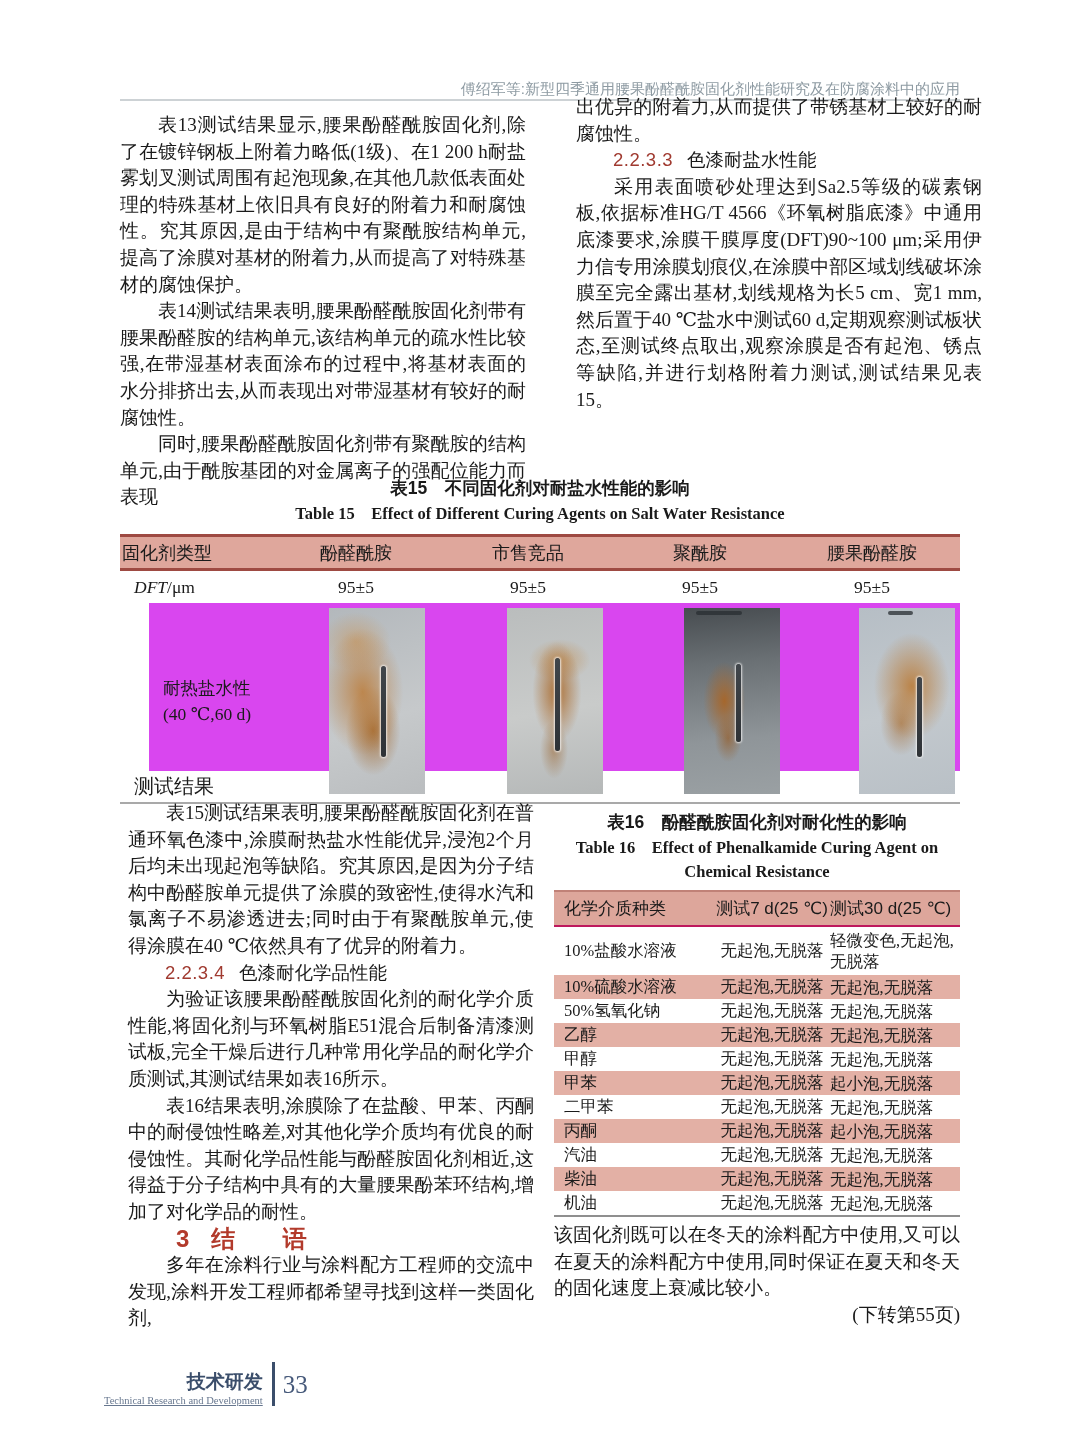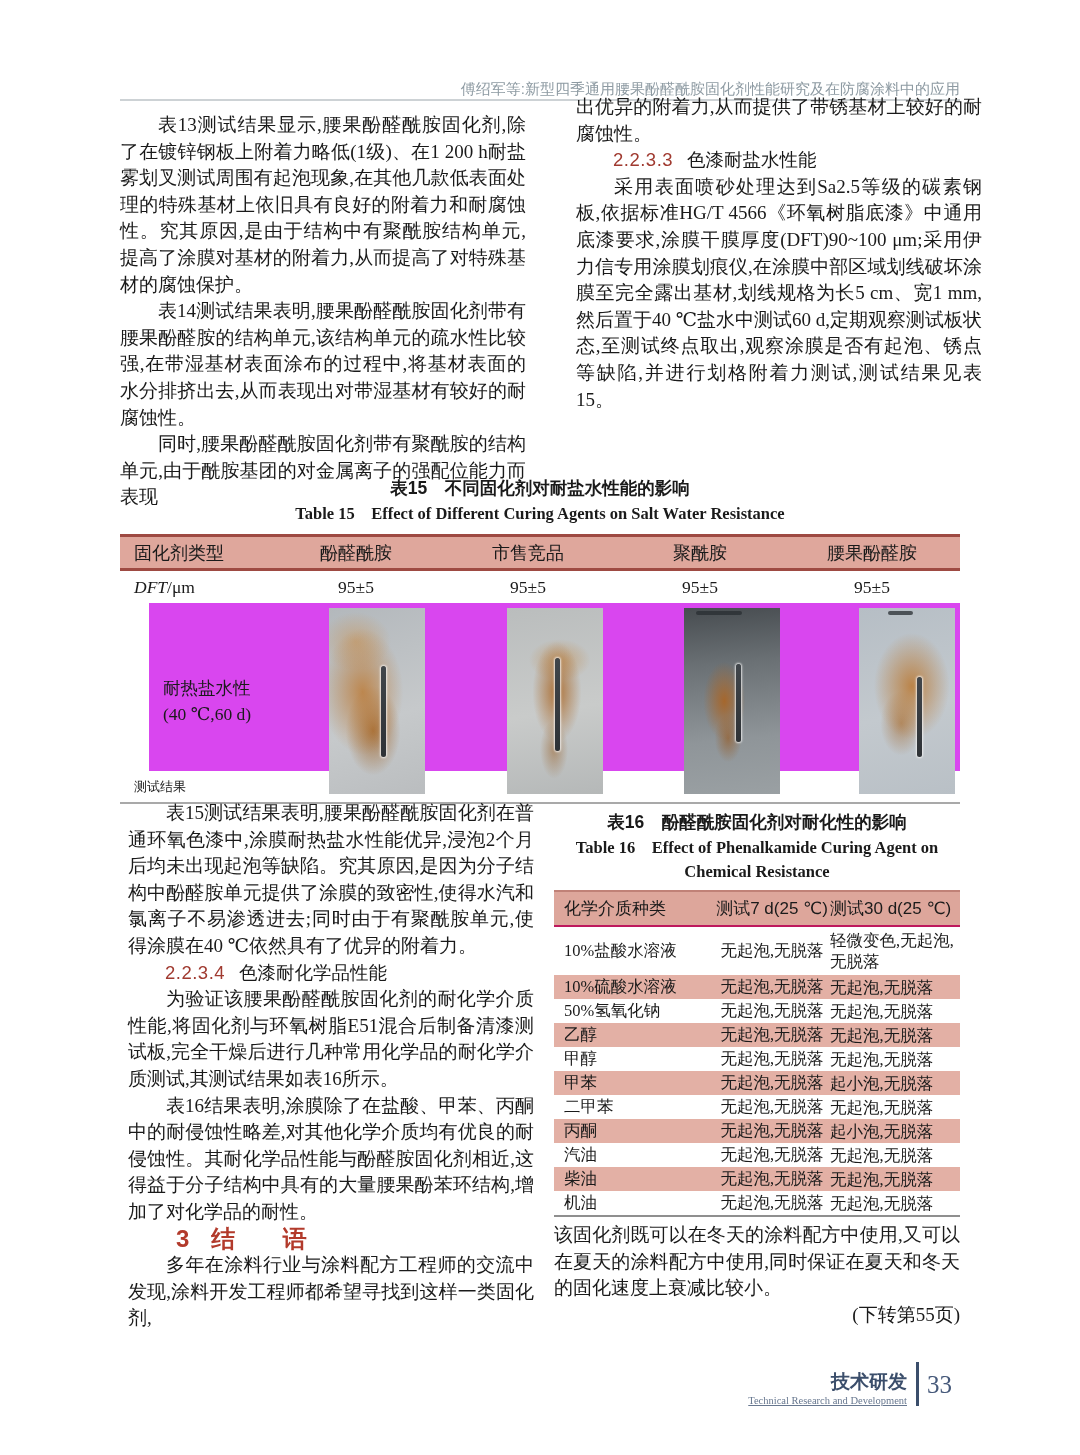--- a/index.html
+++ b/index.html
@@ -26,29 +26,29 @@
   .tbl-title-zh{font-family:"Liberation Sans","DejaVu Sans",sans-serif;font-weight:bold;
      font-size:17.5px;text-align:center;margin:0;}
   .tbl-title-en{font-family:"Liberation Serif","DejaVu Serif",serif;font-weight:bold;
      font-size:16.5px;text-align:center;margin:3px 0 0 0;}
 
   
   .t15{position:absolute;left:120px;top:476px;width:840px;}
   .t15-table{margin-top:9px;border-top:3px solid #9e4a42;}
   .t15-head{display:flex;background:#dfa79c;height:31px;align-items:center;
      border-bottom:3px solid #9e4a42;font-family:"Liberation Sans","DejaVu Sans",sans-serif;font-size:18px;}
-  .t15-head .c0{width:150px;padding-left:14px;box-sizing:border-box;text-align:left;}
+  .t15-head .c0{width:150px;padding-left:2px;box-sizing:border-box;text-align:left;}
   .t15-head .cd{width:172px;text-align:center;}
   .t15-dft{display:flex;height:32px;align-items:center;background:#ffffff;font-size:17.5px;}
   .t15-dft .c0{width:150px;padding-left:14px;box-sizing:border-box;}
   .t15-dft .cd{width:172px;text-align:center;}
   .t15-img{position:relative;height:168px;background:#d946ef;margin-left:29px;}
   .t15-img-label{position:absolute;left:14px;top:72px;font-size:17.5px;line-height:26px;}
   .t15-result{display:flex;height:31px;align-items:center;background:#ffffff;
-     border-bottom:2px solid #a9a9a9;font-size:13px;}
+     border-bottom:2px solid #a9a9a9;font-size:20px;}
   .t15-result .c0{width:150px;padding-left:14px;box-sizing:border-box;}
   .t15-result .cr{width:690px;text-align:center;}
 
   
   .panel{position:absolute;top:5px;width:96px;height:186px;}
   .panel .scribe{position:absolute;width:5px;border-radius:3px;
      background:linear-gradient(#41464b,#2e3236);box-shadow:0 0 2px 1px rgba(245,245,245,.85);}
   .panel .mark{position:absolute;top:3px;height:4px;background:rgba(40,45,50,.75);border-radius:2px;filter:blur(.4px);}
   .panel1{left:180px;background:
      radial-gradient(ellipse 58px 90px at 35% 45%, rgba(187,115,40,.75), rgba(187,115,40,0) 70%),
@@ -86,22 +86,22 @@
   .t16 .c3{width:130px;}
   .t16-row{display:flex;align-items:center;height:24px;background:#ffffff;}
   .t16-row.tall{height:48px;}
   .t16-row.pink{background:#e3b0a5;}
   .t16-row .c3{line-height:21px;}
   .t16-bottom{border-bottom:2px solid #8f8f8f;}
 
   .cont-note{text-align:right;text-indent:0;margin-top:10px;}
 
   
-  .footer{position:absolute;top:1362px;left:112px;width:840px;display:flex;
-     justify-content:flex-end;align-items:flex-end;}
+  .footer{position:absolute;top:1362px;left:104px;width:840px;display:flex;
+     justify-content:flex-start;align-items:flex-end;}
   .footer-txt{text-align:right;line-height:1;}
   .footer-zh{font-family:"Liberation Sans","DejaVu Sans",sans-serif;font-weight:bold;
      font-size:19px;color:#3b4e6b;}
   .footer-en{font-family:"Liberation Serif","DejaVu Serif",serif;font-size:10.5px;
      color:#67778f;margin-top:5px;text-decoration:underline;}
   .footer-bar{width:3px;height:44px;background:#3b4e6b;margin:0 8px 0 9px;}
   .footer-page{font-family:"Liberation Serif","DejaVu Serif",serif;font-size:25px;
      color:#46597a;padding-bottom:7px;}
 </style>
 </head>

